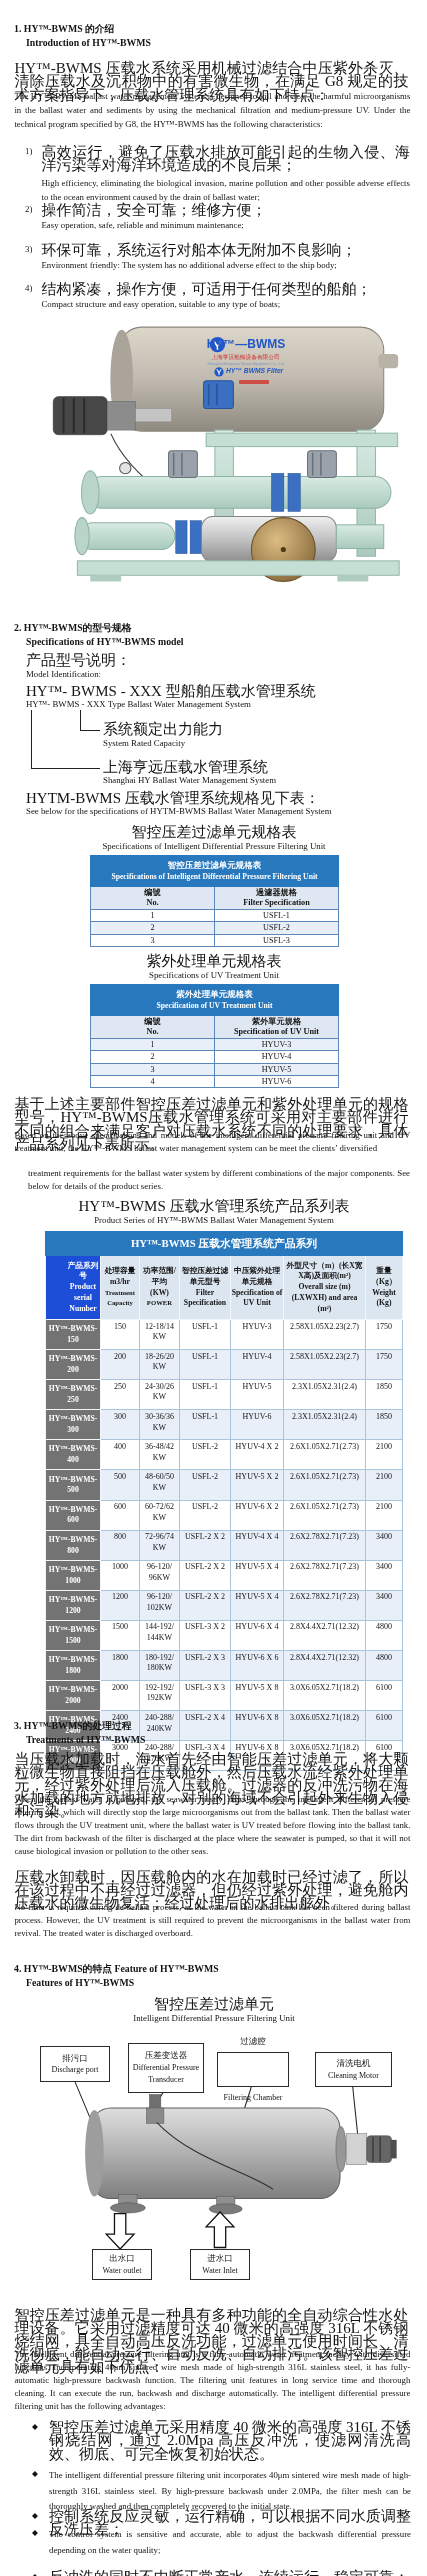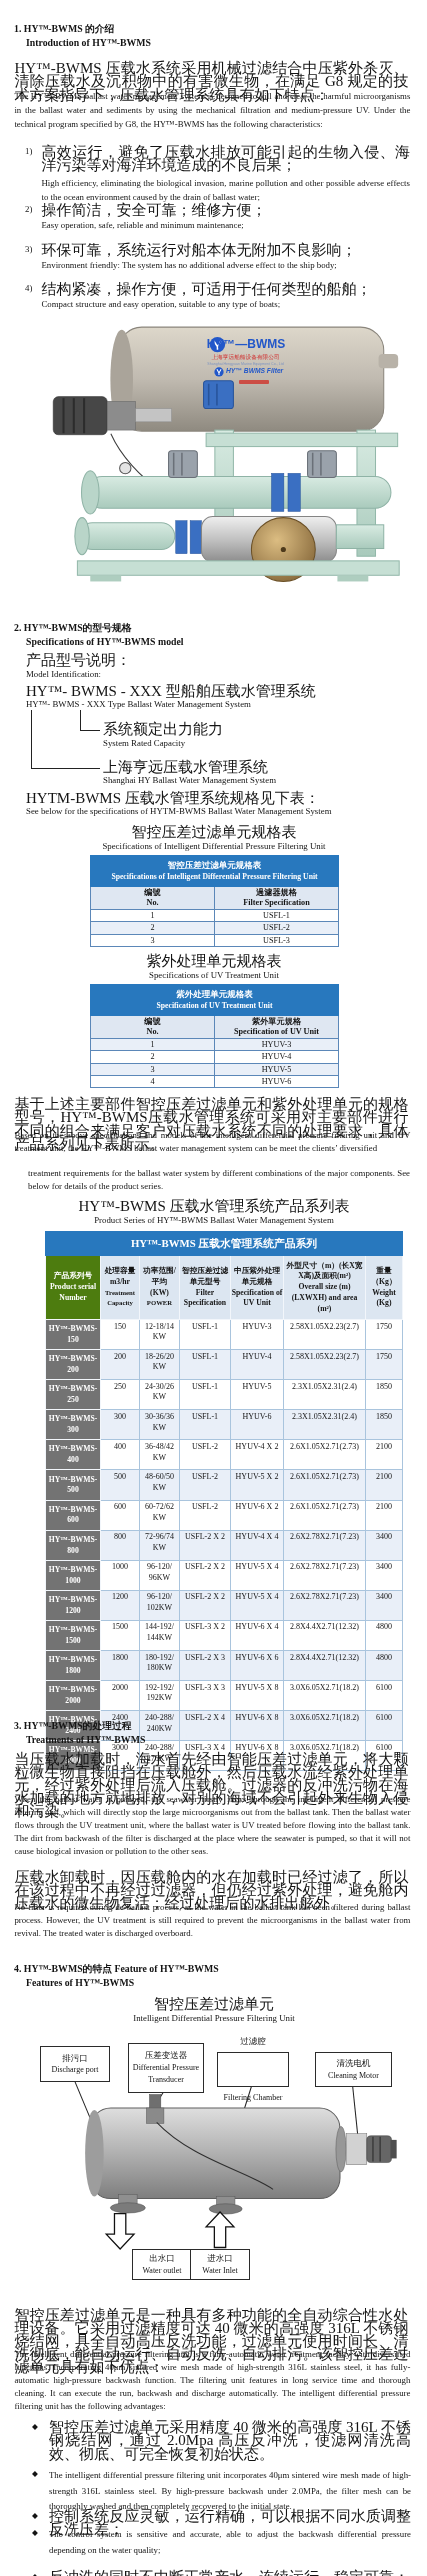--- a/index.html
+++ b/index.html
@@ -19,21 +19,21 @@
   table.spec .t-title div{line-height:12.4px;}
   table.spec .t-head{background:#dfe7f2;height:23px;font-weight:bold;}
   table.spec .t-head div{line-height:10.3px;}
   table.spec td{height:11.3px;font-size:8.2px;}
   
   table.bigtbl{border-collapse:collapse;table-layout:fixed;width:357px;font-size:8px;}
   table.bigtbl th,table.bigtbl td{padding:0;text-align:center;}
   table.bigtbl .t-title th{background:#2878be;color:#fff;font-size:10.8px;font-weight:bold;height:23px;border:1px solid #2878be;}
   table.bigtbl .t-head th{background:#dce6f1;font-weight:bold;height:63px;vertical-align:middle;border:1px solid #f2f6fb;font-size:7.7px;}
   table.bigtbl .t-head th div{line-height:10.8px;}
-  table.bigtbl .t-head th.c1{background:#4d7c0f;color:#ffffff;}
+  table.bigtbl .t-head th.c1{background:#1d4ed8;color:#ffffff;padding-left:20px;}
   table.bigtbl tbody td{height:25px;vertical-align:top;padding-top:1.5px;border:0.5px solid #a9c4dd;line-height:10.8px;}
   table.bigtbl tbody td.c1{background:#737373;color:#ffffff;font-weight:bold;border:1px solid #f2f6fb;font-size:7.7px;padding-top:4.1px;}
   table.bigtbl tbody tr:nth-child(even) td:not(.c1){background:#e9eff8;}
   table.bigtbl tbody tr:nth-child(odd) td:not(.c1){background:#ffffff;}
   
   .cbox{position:absolute;border:1px solid #2b2b2b;background:#fff;display:flex;flex-direction:column;
         align-items:center;justify-content:center;text-align:center;}
   .cbox div{line-height:12.4px;}
   .cbox .bzh{font-size:8.5px;}
   .cbox .ben{font-size:8px;}
@@ -519,21 +519,21 @@
   </div>
   <div class="cbox" style="left:217px;top:2052px;width:70px;height:33px;gap:45px;">
     <div class="bzh">过滤腔</div>
     <div class="ben">Filtering Chamber</div>
   </div>
   <div class="cbox" style="left:315px;top:2052px;width:75px;height:33px;">
     <div class="bzh">清洗电机</div>
     <div class="ben">Cleaning Motor</div>
   </div>
 
-  <div class="cbox" style="left:92px;top:2249px;width:58px;height:29px;margin-left:40px;">
+  <div class="cbox" style="left:92px;top:2249px;width:58px;height:29px;">
     <div class="bzh">出水口</div>
     <div class="ben">Water outlet</div>
   </div>
   <div class="cbox" style="left:190px;top:2249px;width:58px;height:29px;">
     <div class="bzh">进水口</div>
     <div class="ben">Water Inlet</div>
   </div>
 
   <p class="abs zh just" style="left:14.4px;top:2309px;width:394px;margin:0;line-height:13px;">智控压差过滤单元是一种具有多种功能的全自动综合性水处理设备。它采用过滤精度可达 40 微米的高强度 316L 不锈钢烧结网，具全自动高压反洗功能，过滤单元使用时间长、清洗彻底，能自动运行、自动反洗、自动排污。该智控压差过滤单元具有如下优点：</p>
   <p class="abs en just" style="left:14.4px;top:2348px;width:396px;margin:0;line-height:13px;">The intelligent differential pressure filtering unit is a fully-automatic water treatment facility with diversified functions. Incorporating 40μm sintered wire mesh made of high-strength 316L stainless steel, it has fully-automatic high-pressure backwash function. The filtering unit features in long service time and thorough cleaning. It can execute the run, backwash and discharge automatically. The intelligent differential pressure filtering unit has the following advantages:</p>

